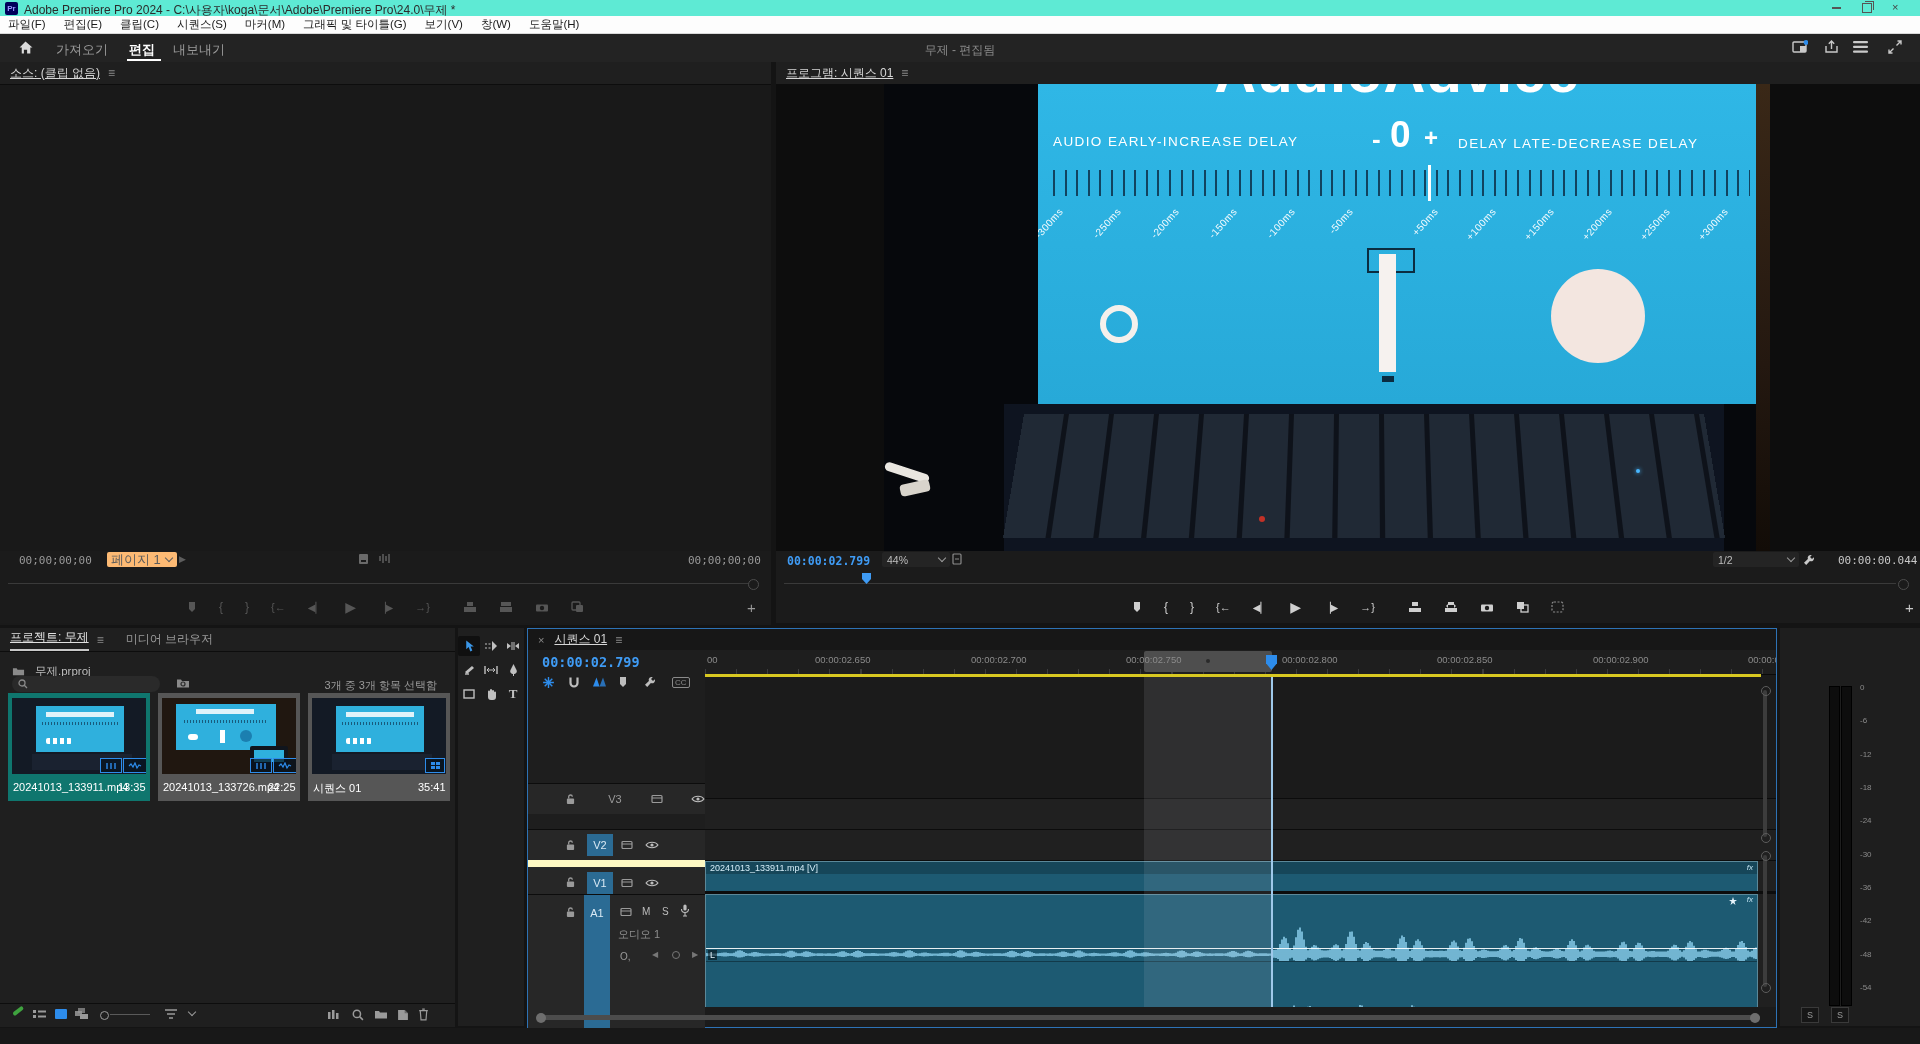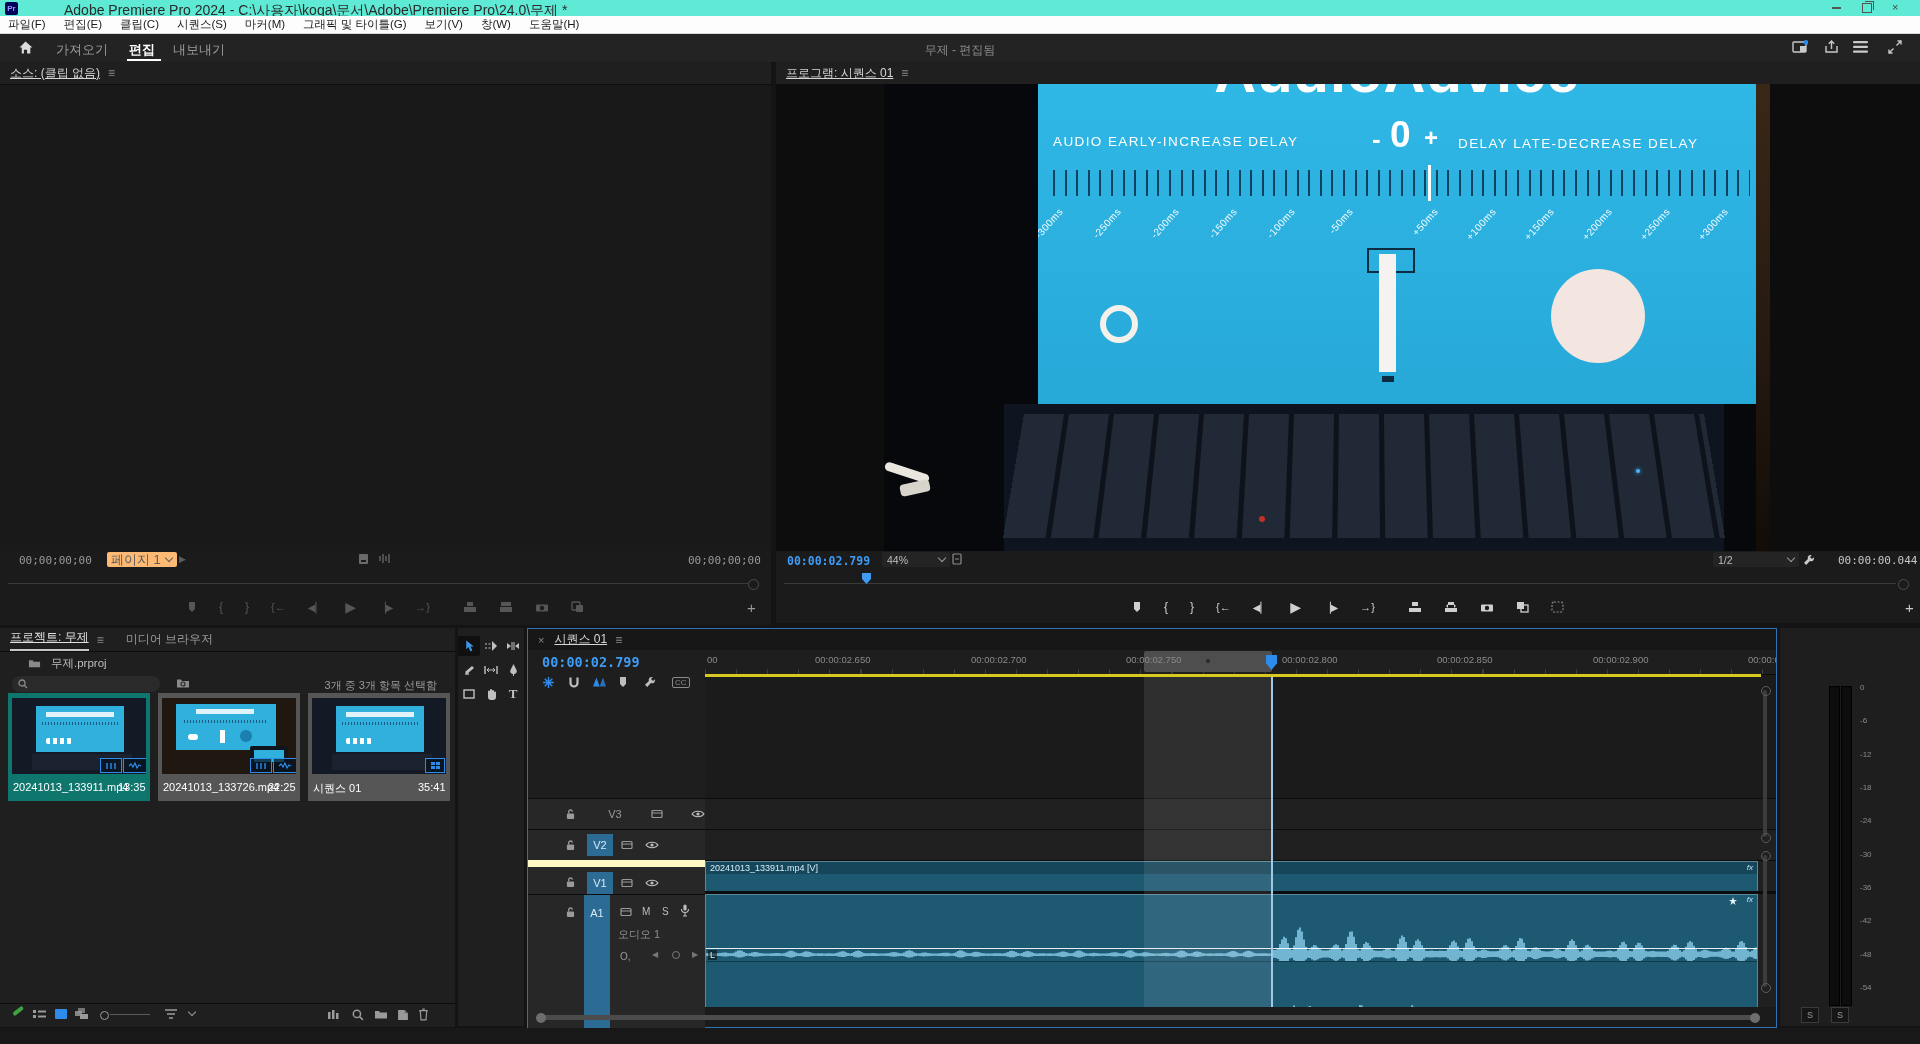--- a/index.html
+++ b/index.html
@@ -27,21 +27,21 @@
      repeating-linear-gradient(0deg,#222b38 0 17px,#0c1018 17px 22px);
      opacity:.85;}
 </style>
 </head>
 <body>
 
 <div id="app">
 
   <div class="abs row" style="left:0;top:0;width:1920px;height:16px;background:#5eead4;">
     <div class="abs ico" style="left:5px;top:2px;width:13px;height:13px;background:#00005b;border-radius:2px;color:#9999ff;font-size:8px;font-weight:bold;">Pr</div>
-    <div class="abs" style="left:24px;top:2px;font-size:14px;color:#2b2b2b;white-space:nowrap;margin-left:40px;">Adobe Premiere Pro 2024 - C:\사용자\koga\문서\Adobe\Premiere Pro\24.0\무제 *</div>
+    <div class="abs" style="left:24px;top:2px;font-size:12px;color:#2b2b2b;white-space:nowrap;">Adobe Premiere Pro 2024 - C:\사용자\koga\문서\Adobe\Premiere Pro\24.0\무제 *</div>
     <div class="abs" style="left:1832px;top:7px;width:9px;height:1.6px;background:#555;"></div>
     <div class="abs" style="left:1862px;top:3px;width:8px;height:8px;border:1.3px solid #555;"></div>
     <div class="abs" style="left:1865px;top:1px;width:8px;height:8px;border-top:1.3px solid #555;border-right:1.3px solid #555;"></div>
     <div class="abs" style="left:1892px;top:2px;font-size:11px;color:#444;line-height:11px;">×</div>
   </div>
 
   <div id="menubar" class="abs row" style="left:0;top:16px;width:1920px;height:17px;background:#fdfdfd;border-bottom:1px solid #d9d9d9;padding-left:8px;gap:18px;font-size:11.5px;color:#1a1a1a;">
       <span>파일(F)</span>
       <span>편집(E)</span>
       <span>클립(C)</span>
@@ -307,21 +307,21 @@
       <span class="abs" style="left:1118px;color:#c9c9c9;font-size:15px;">+</span>
     </div>
   </div>
 
   <div class="abs" style="left:0;top:628px;width:455px;height:398px;background:#1f1f1f;">
     <div class="abs row" style="left:0;top:0;width:455px;height:23px;background:#1f1f1f;border-bottom:1px solid #0d0d0d;">
       <span class="panel-tab active" style="margin-left:10px;color:#e0e0e0;border-bottom:2px solid #c8c8c8;padding-bottom:3px;">프로젝트: 무제</span>
       <span class="hamb">≡</span>
       <span class="panel-tab" style="margin-left:22px;">미디어 브라우저</span>
     </div>
-    <div class="abs row" style="left:0;top:26px;width:455px;height:18px;margin-left:16px;">
+    <div class="abs row" style="left:0;top:34px;width:455px;height:18px;">
       <span class="ico" style="margin-left:12px;">
         <svg width="13" height="11" viewBox="0 0 14 10">
             <path d="M1 1.5h4l1 1.5h7V9H1z" fill="#8a8a8a"></path>
           </svg>
       </span>
       <span style="margin-left:10px;font-size:11.5px;color:#bdbdbd;">무제.prproj</span>
     </div>
     <div class="abs" style="left:0;top:46px;width:455px;height:22px;">
       <div class="abs row" style="left:12px;top:2px;width:148px;height:16px;background:#2a2a2a;border-radius:8px;">
         <span class="ico" style="margin-left:6px;">
@@ -627,21 +627,21 @@
 
       <div class="abs" style="left:439px;top:0;width:128px;height:330px;background:rgba(225,230,238,.10);"></div>
 
       <div class="abs" style="left:566px;top:0;width:1.5px;height:330px;background:#9fc9ea;"></div>
     </div>
 
     <div class="abs" style="left:738px;top:26px;width:11px;height:15px;background:#2d8ceb;clip-path:polygon(0 0,100% 0,100% 55%,50% 100%,0 55%);"></div>
 
     <div class="abs" style="left:0;top:69px;width:177px;height:309px;">
 
-      <div class="abs row" style="left:0;top:100px;width:177px;height:30px;background:#272727;border-top:1px solid #0c0c0c;gap:16px;">
+      <div class="abs row" style="left:0;top:85px;width:177px;height:30px;background:#272727;border-top:1px solid #0c0c0c;gap:16px;">
         <span class="ico" style="margin-left:38px;">
             <svg width="9" height="11" viewBox="0 0 10 12">
               <rect x="1" y="5" width="8" height="6" rx="1" fill="#9a9a9a"></rect>
               <path d="M3 5V3a2 2 0 0 1 4 0" fill="none" stroke="#9a9a9a" stroke-width="1.4"></path>
             </svg>
           </span>
         <span style="margin-left:12px;width:26px;text-align:center;font-size:11px;color:#9a9a9a;">V3</span>
         <span class="ico" style="margin-left:8px;">
             <svg width="12" height="10" viewBox="0 0 12 10">
               <rect x="1" y="1.5" width="10" height="7" rx="1" fill="none" stroke="#9a9a9a" stroke-width="1.2"></rect>

